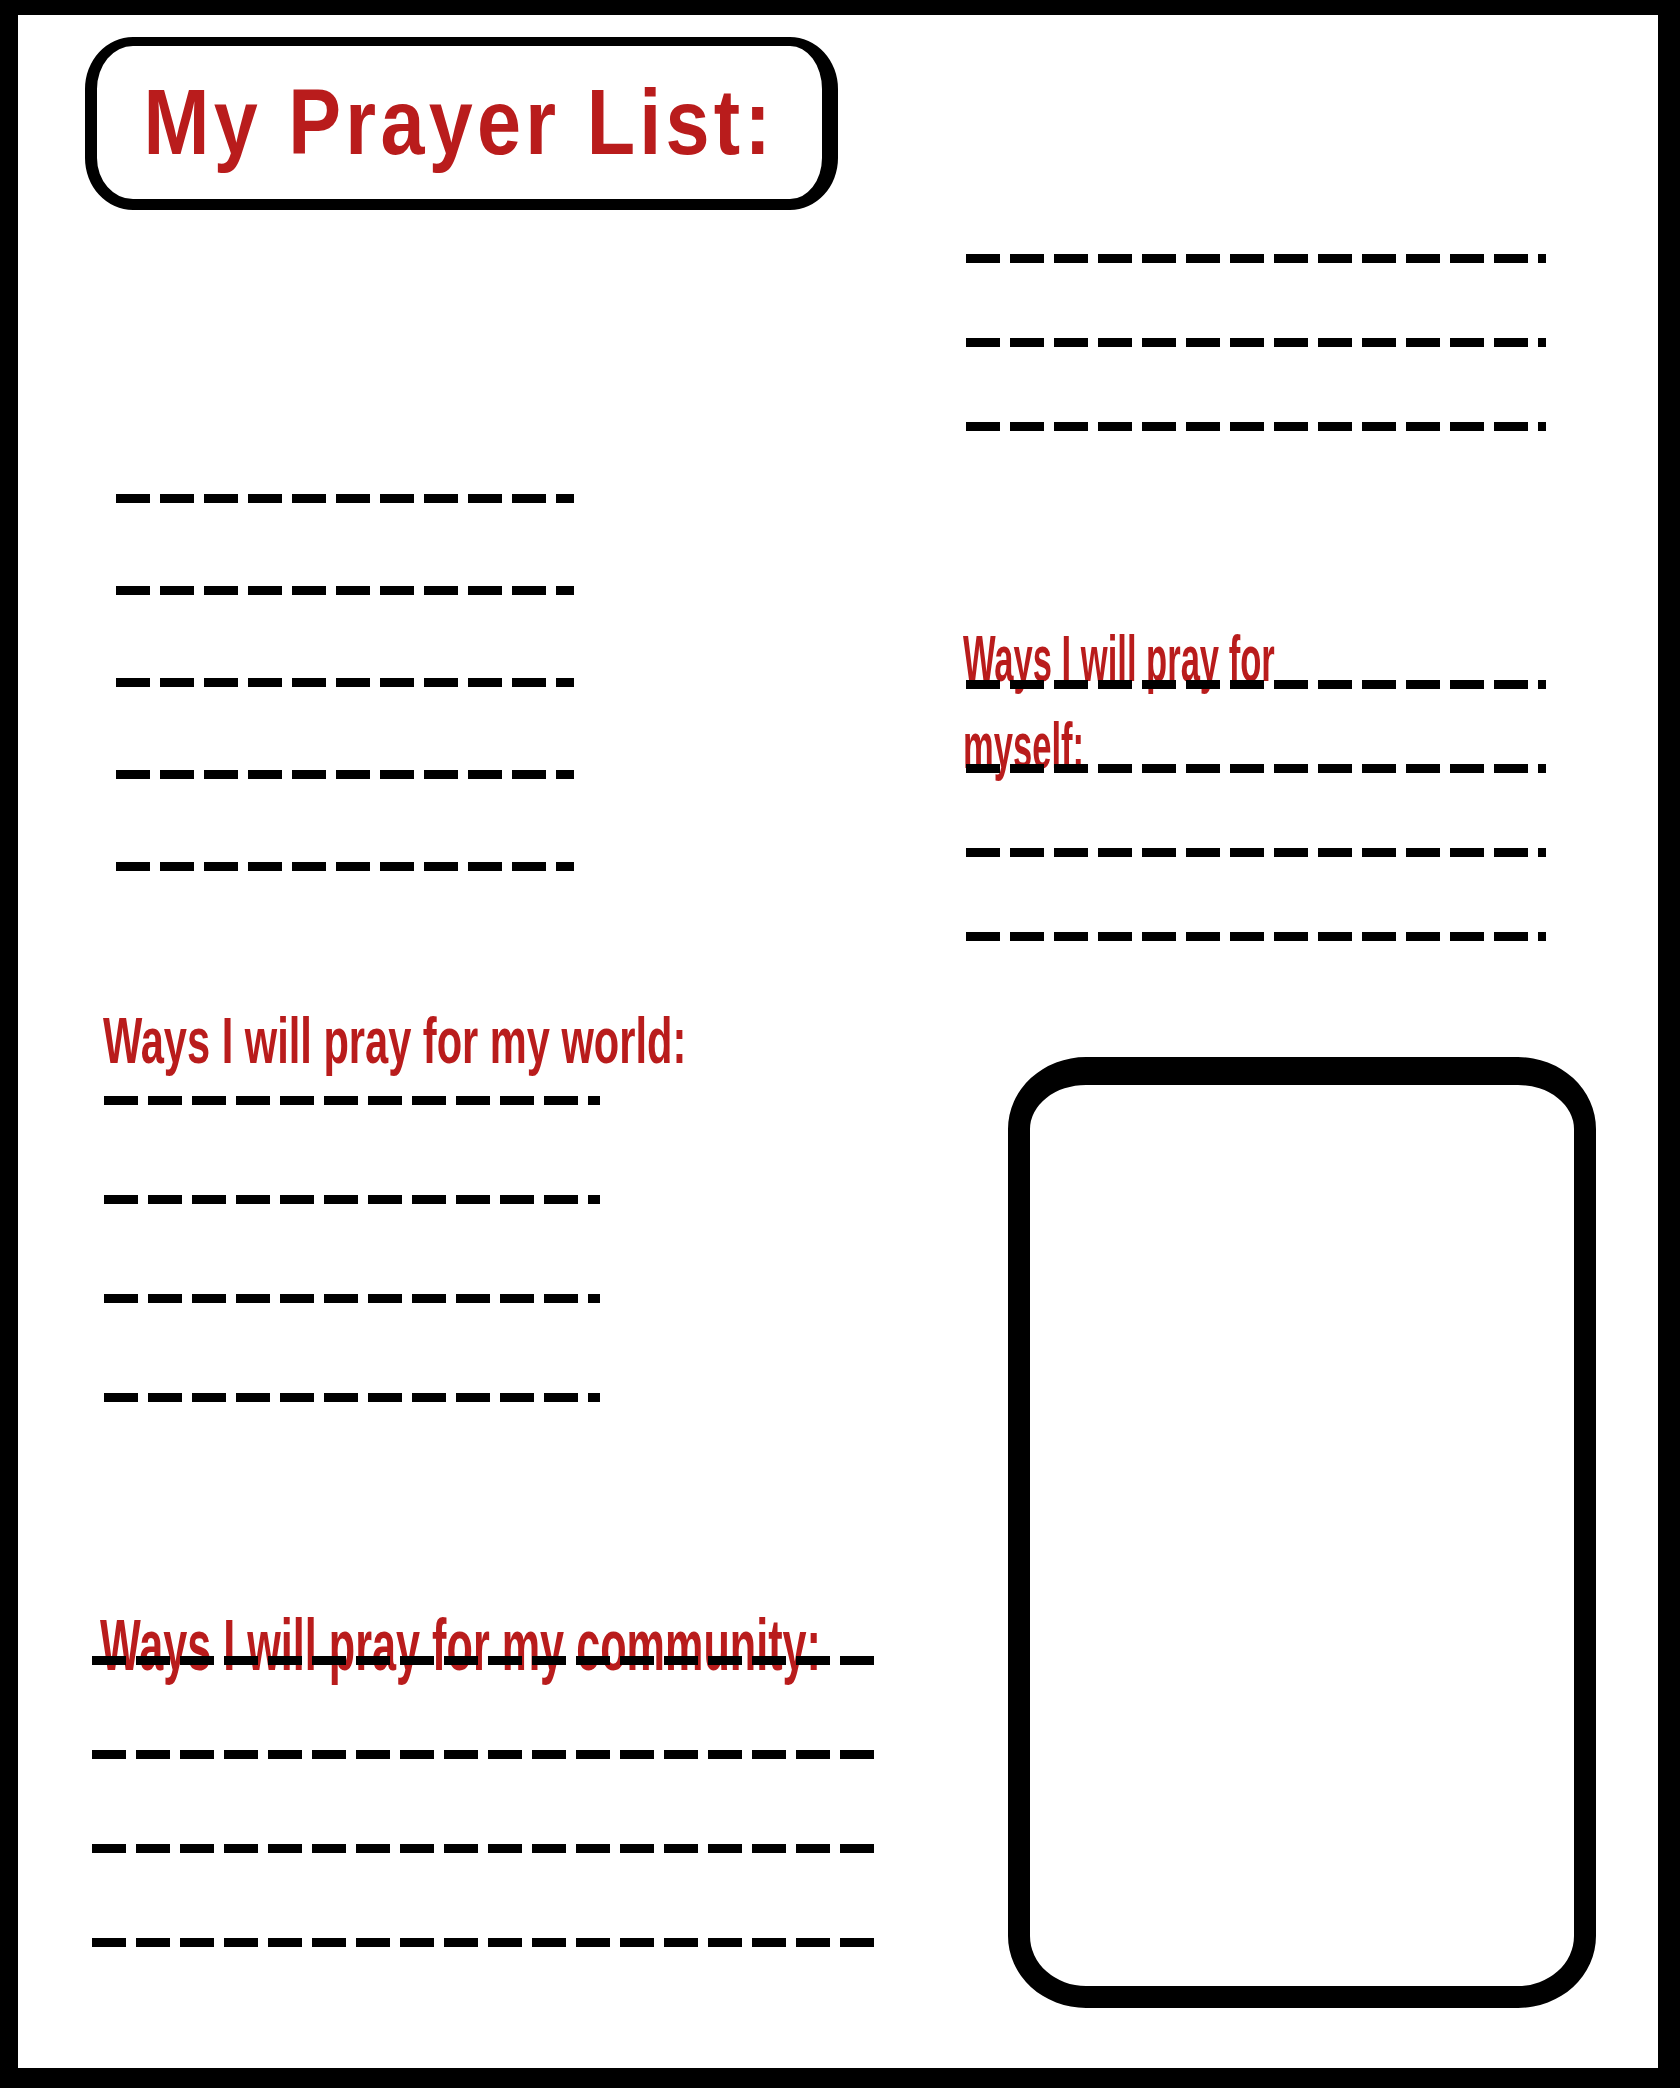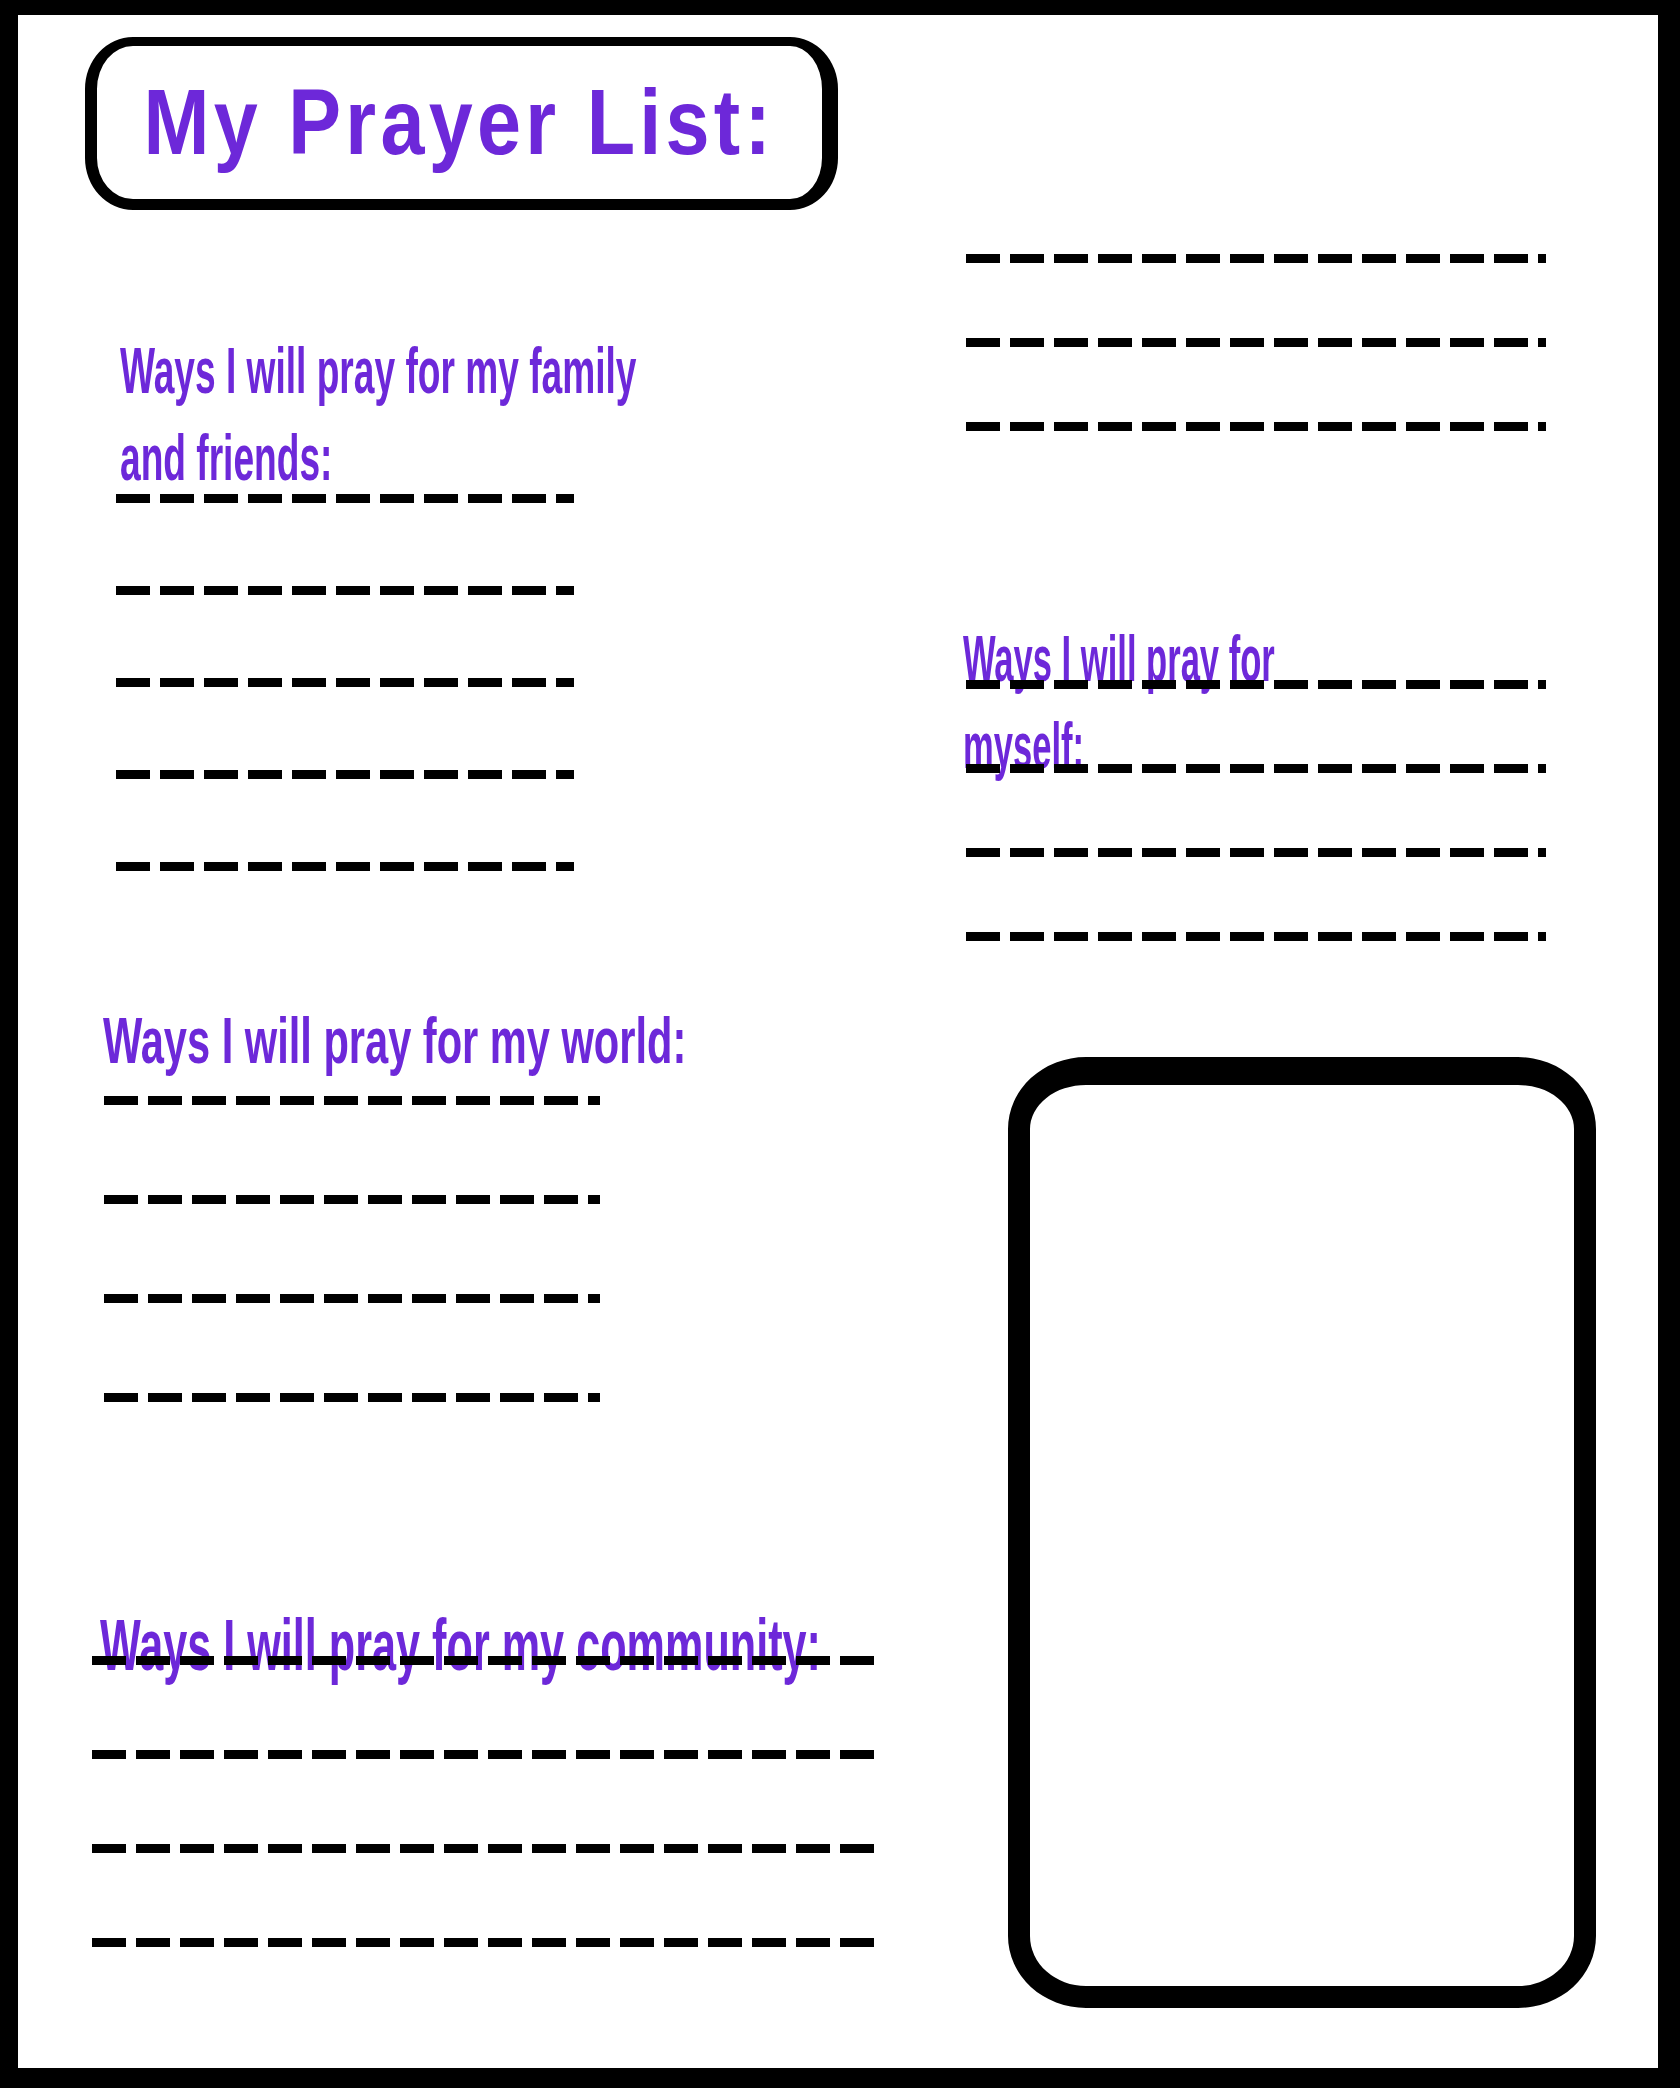--- a/index.html
+++ b/index.html
@@ -7,21 +7,21 @@
     padding: 0;
     background: #ffffff;
   }
   .page {
     position: relative;
     width: 1680px;
     height: 2088px;
     background: #ffffff;
     overflow: hidden;
     font-family: "Liberation Sans", sans-serif;
-    color: #6d28d9;
+    color: #b91c1c;
   }
   
   .frame {
     position: absolute;
     inset: 0;
     box-sizing: border-box;
     border-style: solid;
     border-color: #000000;
     border-width: 15px 22px 20px 18px;
     pointer-events: none;
@@ -118,24 +118,20 @@
 <body>
 
 <div class="page">
 
   <div class="frame"></div>
 
   <div class="title-box">
     <span class="title-text">My Prayer List:</span>
   </div>
 
-  <div class="heading h-family">
-    <span>Ways I will pray for my family
-and friends:</span>
-  </div>
   <div class="lines lines-family">
       <div class="line"></div>
       <div class="line"></div>
       <div class="line"></div>
       <div class="line"></div>
       <div class="line"></div>
     </div>
 
   <div class="heading h-world">
     <span>Ways I will pray for my world:</span>

